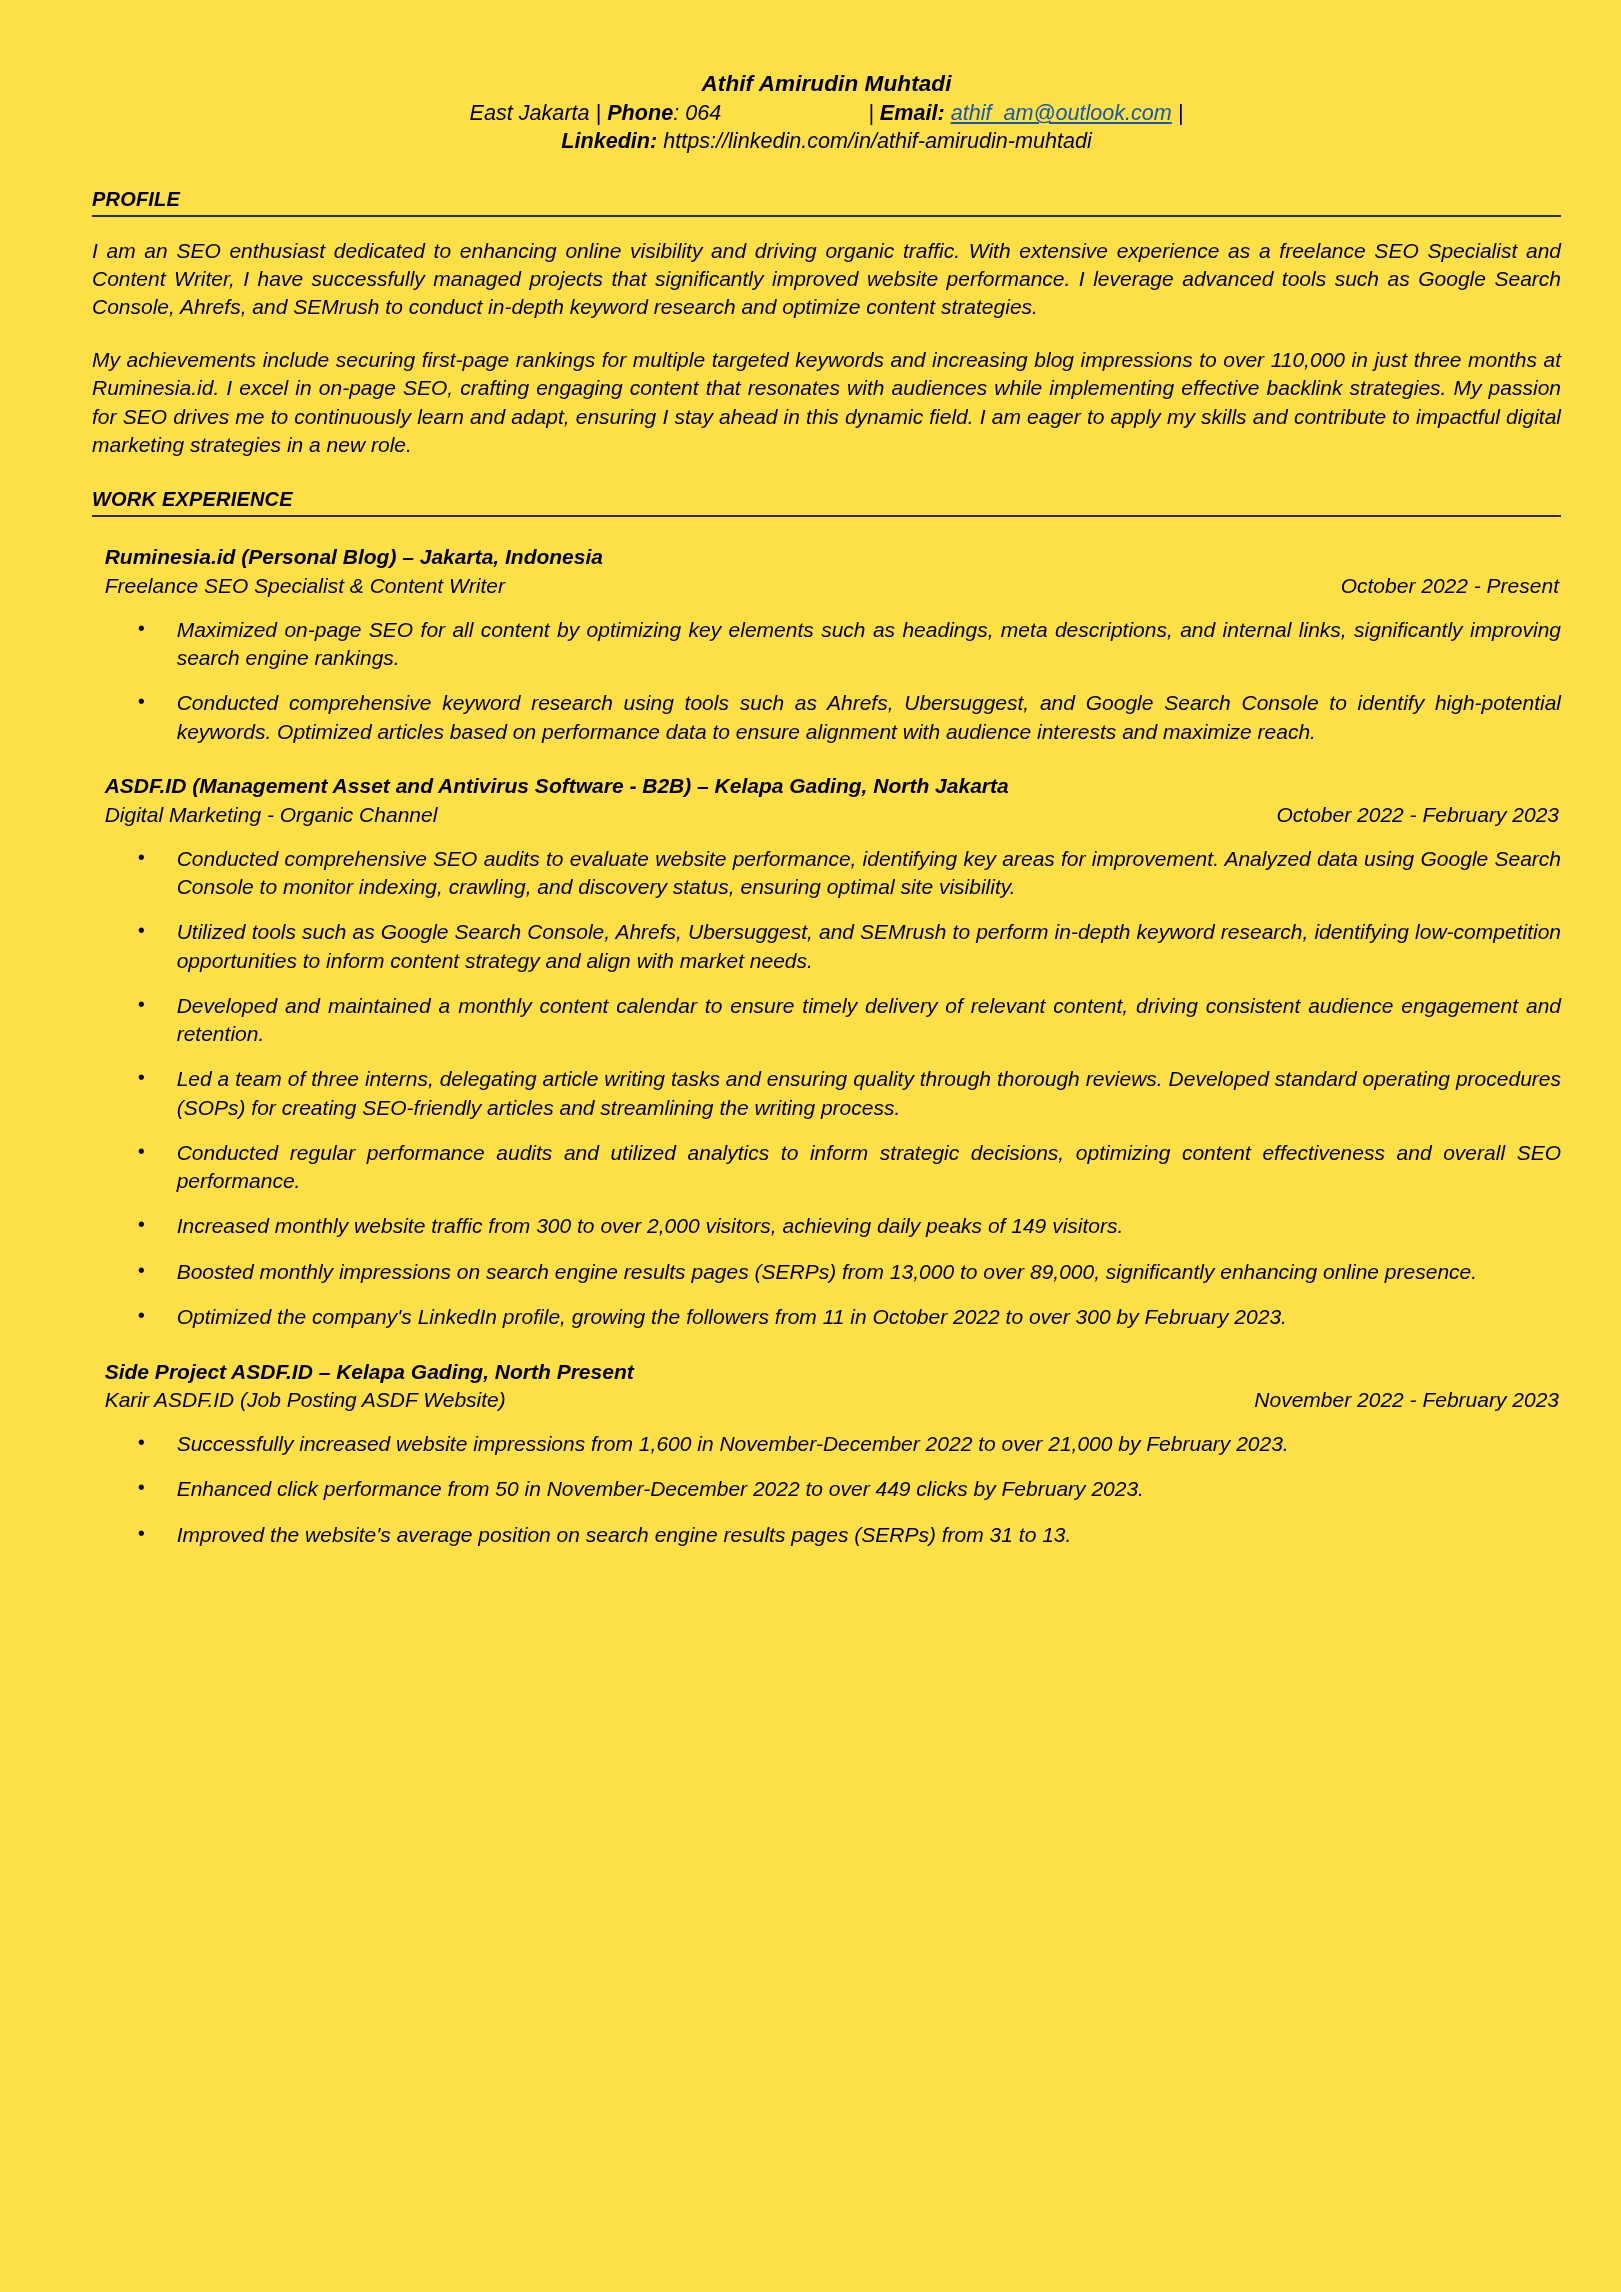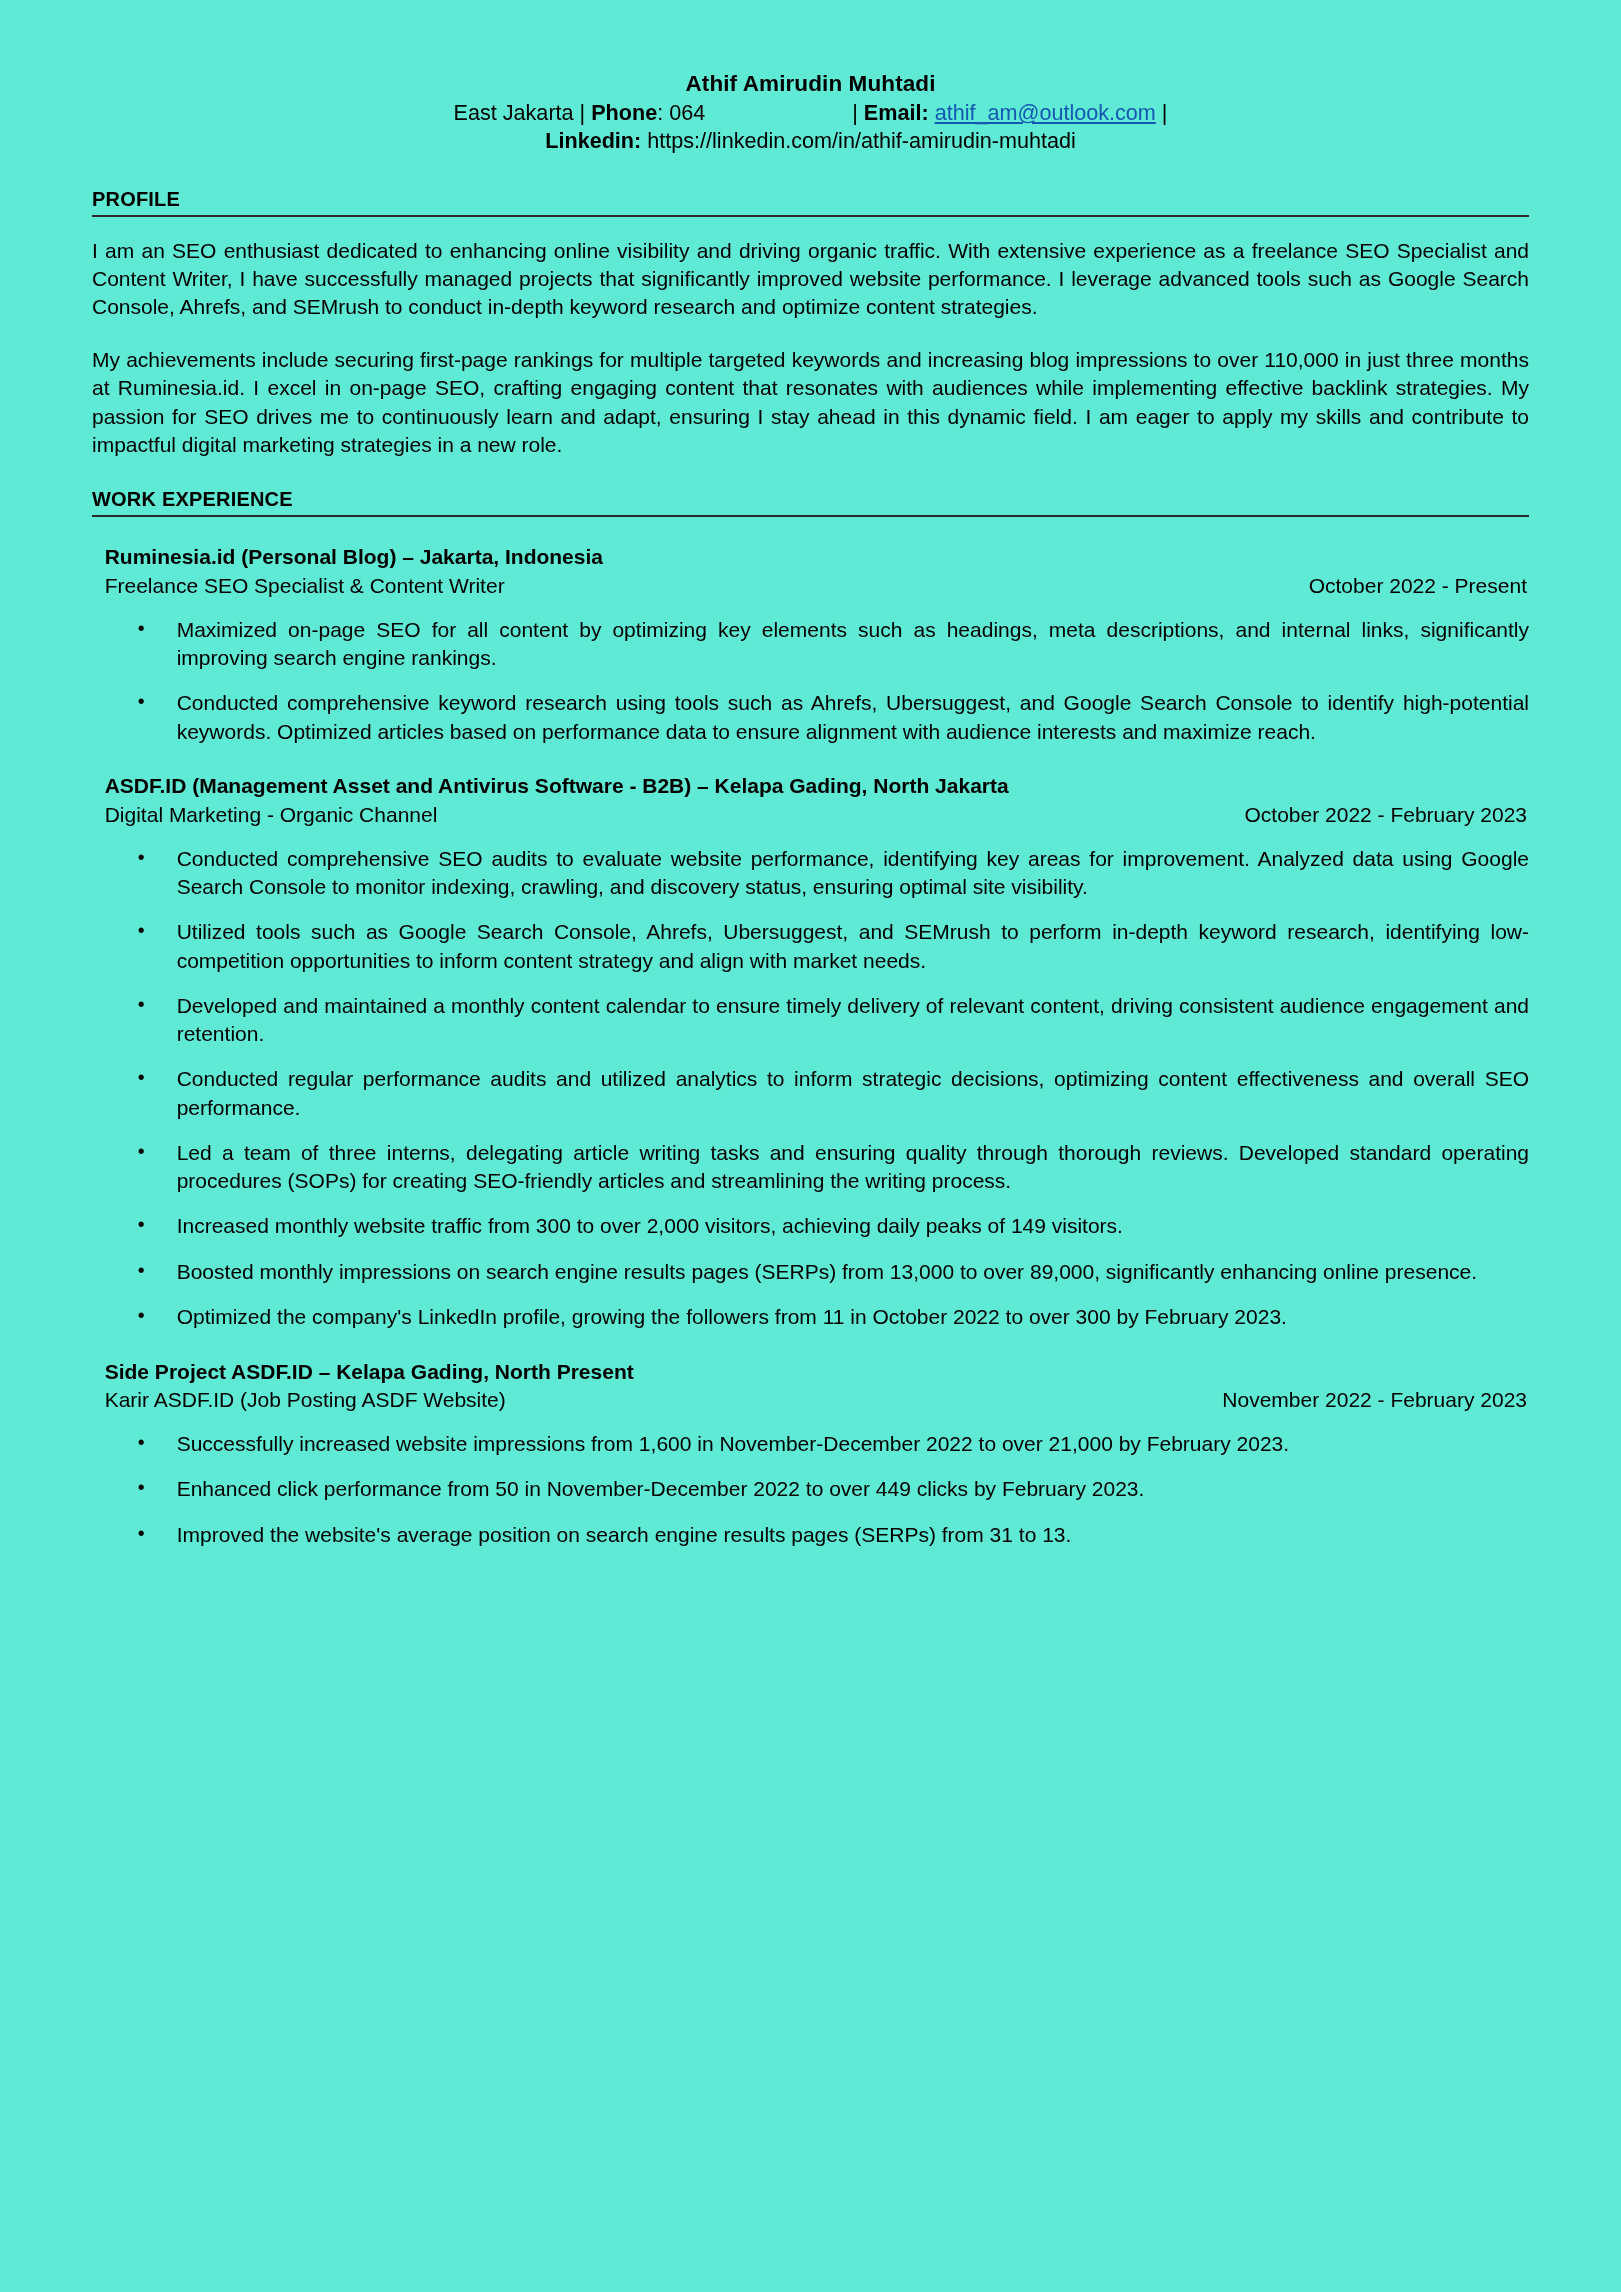--- a/index.html
+++ b/index.html
@@ -3,27 +3,28 @@
 <meta charset="utf-8">
 <style>
   html, body {
     margin: 0;
     padding: 0;
     background: #ffffff;
   }
   .page {
     width: 1621px;
     height: 2293px;
-    background: #5eead4;
+    background: #fde047;
     box-sizing: border-box;
-    padding: 69px 92px 0 92px;
+    padding: 69px 60px 0 92px;
     font-family: "Liberation Sans", sans-serif;
     color: #000000;
     position: relative;
     overflow: hidden;
+    font-style: italic;
   }
 
   
   .doc-header {
     text-align: center;
     line-height: 1.30;
   }
   .cand-name {
     font-size: 22.5px;
     font-weight: bold;
@@ -138,22 +139,22 @@
   <div class="job">
     <div class="job-title">ASDF.ID (Management Asset and Antivirus Software - B2B)  – Kelapa Gading, North Jakarta</div>
     <div class="job-subrow">
       <span class="job-role">Digital Marketing - Organic Channel</span>
       <span class="job-dates">October 2022 - February 2023</span>
     </div>
     <ul class="bullets">
       <li>Conducted comprehensive SEO audits to evaluate website performance, identifying key areas for improvement. Analyzed data using Google Search Console to monitor indexing, crawling, and discovery status, ensuring optimal site visibility.</li>
       <li>Utilized tools such as Google Search Console, Ahrefs, Ubersuggest, and SEMrush to perform in-depth keyword research, identifying low-competition opportunities to inform content strategy and align with market needs.</li>
       <li>Developed and maintained a monthly content calendar to ensure timely delivery of relevant content, driving consistent audience engagement and retention.</li>
+      <li>Led a team of three interns, delegating article writing tasks and ensuring quality through thorough reviews. Developed standard operating procedures (SOPs) for creating SEO-friendly articles and streamlining the writing process.</li>
       <li>Conducted regular performance audits and utilized analytics to inform strategic decisions, optimizing content effectiveness and overall SEO performance.</li>
-      <li>Led a team of three interns, delegating article writing tasks and ensuring quality through thorough reviews. Developed standard operating procedures (SOPs) for creating SEO-friendly articles and streamlining the writing process.</li>
       <li class="nojustify">Increased monthly website traffic from 300 to over 2,000 visitors, achieving daily peaks of 149 visitors.</li>
       <li>Boosted monthly impressions on search engine results pages (SERPs) from 13,000 to over 89,000, significantly enhancing online presence.</li>
       <li>Optimized the company's LinkedIn profile, growing the followers from 11 in October 2022 to over 300 by February 2023.</li>
     </ul>
   </div>
 
   <div class="job">
     <div class="job-title">Side Project ASDF.ID – Kelapa Gading, North Present</div>
     <div class="job-subrow">
       <span class="job-role">Karir ASDF.ID (Job Posting ASDF Website)</span>

